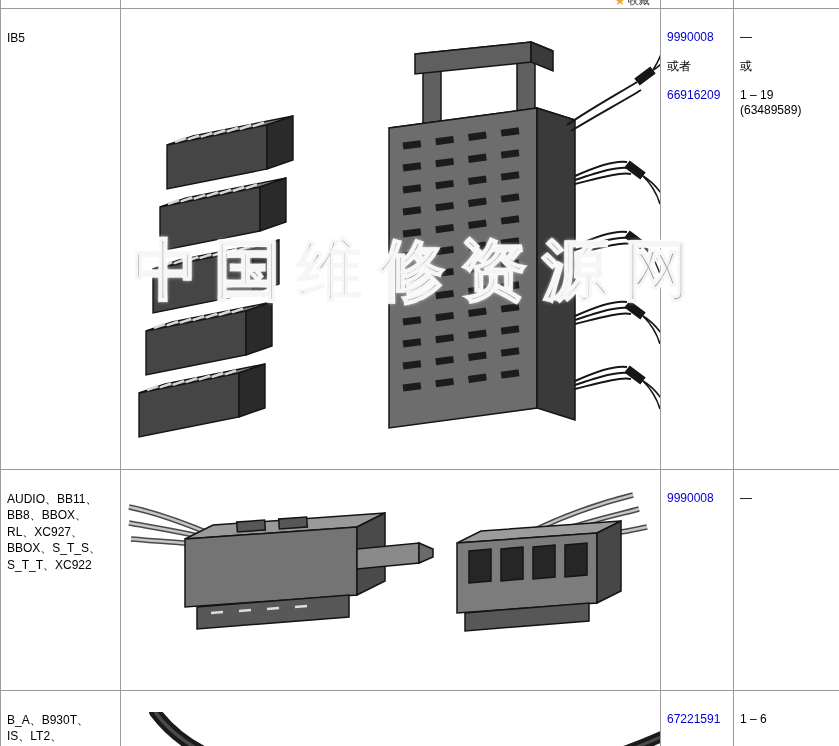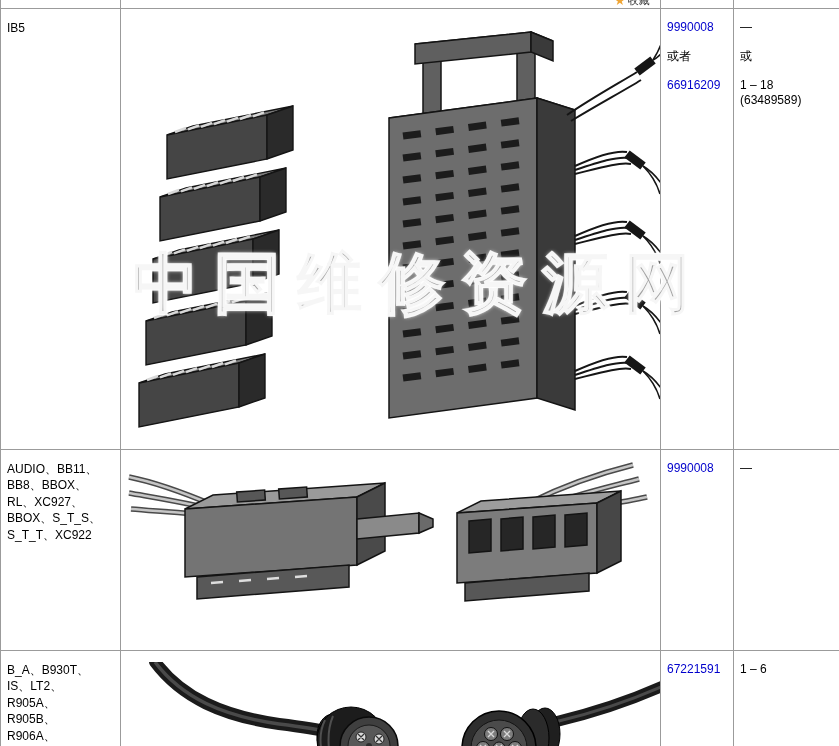--- a/index.html
+++ b/index.html
@@ -9,33 +9,33 @@
     width: 839px; height: 746px; overflow: hidden;
   }
   .page { position: relative; width: 839px; height: 746px; overflow: hidden; background: #fff; }
 
   table.parts { border-collapse: collapse; table-layout: fixed; width: 839px; }
   table.parts td {
     border: 1px solid #9b9b9b;
     vertical-align: top;
     font-size: 12px;
     color: #000;
-    padding: 11px 6px;
+    padding: 21px 6px;
     overflow: hidden;
   }
   tr.stub td { padding: 0; height: 8px; border-top: none; }
   td.img-cell { padding: 0; }
   .app-text { white-space: pre-line; line-height: 1.38; }
 
   a.part-link { color: #0000cc; cursor: pointer; }
   td.col3 div, td.col4 div { margin-bottom: 14px; line-height: 15px; }
   td.col4 div.tight { margin-bottom: 0; }
 
   .watermark {
-    position: absolute; left: 0; right: 0; top: 246px;
+    position: absolute; left: 0; right: 0; top: 233px;
     text-align: center; pointer-events: none;
     font-weight: bold;
     color: rgba(135,135,135,0.78);
     -webkit-text-stroke: 2px rgba(255,255,255,0.9);
     text-shadow: 0 0 2px #ffffff, 0 0 4px #ffffff;
     z-index: 5;
   }
   .wm-line1 { font-size: 66px; letter-spacing: 16px; line-height: 74px; }
   .wm-line2 { font-size: 62px; letter-spacing: 2px; line-height: 70px; }
 
@@ -163,21 +163,21 @@
         </svg>
       </td>
       <td class="col3">
         <div><a class="part-link">9990008</a></div>
         <div>或者</div>
         <div><a class="part-link">66916209</a></div>
       </td>
       <td class="col4">
         <div>—</div>
         <div>或</div>
-        <div class="tight">1 – 18</div>
+        <div class="tight">1 – 19</div>
         <div>(63489589)</div>
       </td>
     </tr>
 
     <tr style="height:180px;">
       <td>
         <div class="app-text">AUDIO、BB11、
 BB8、BBOX、
 RL、XC927、
 BBOX、S_T_S、

